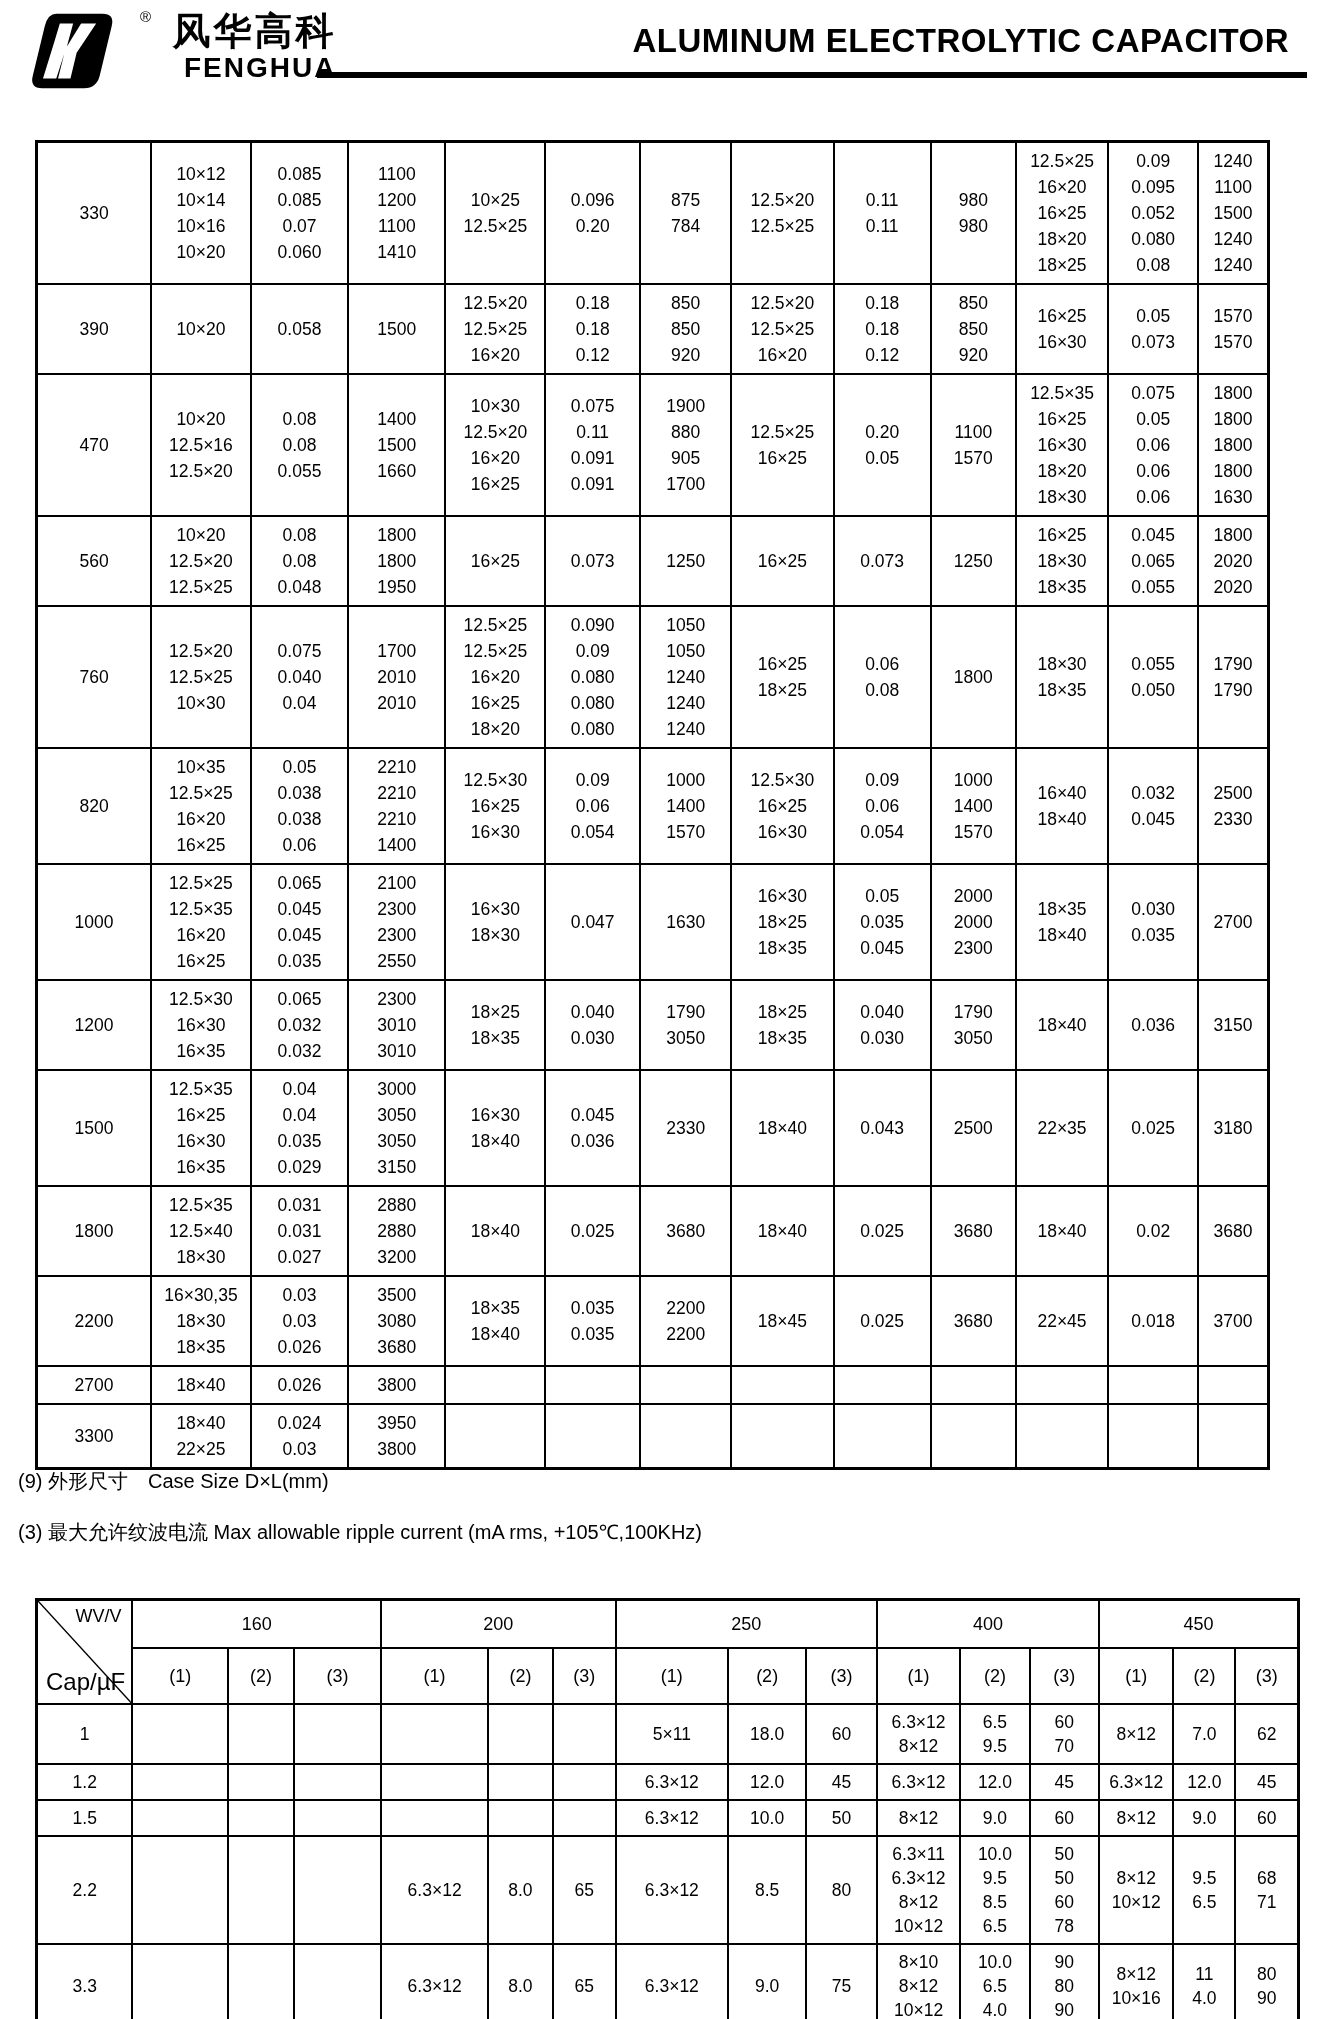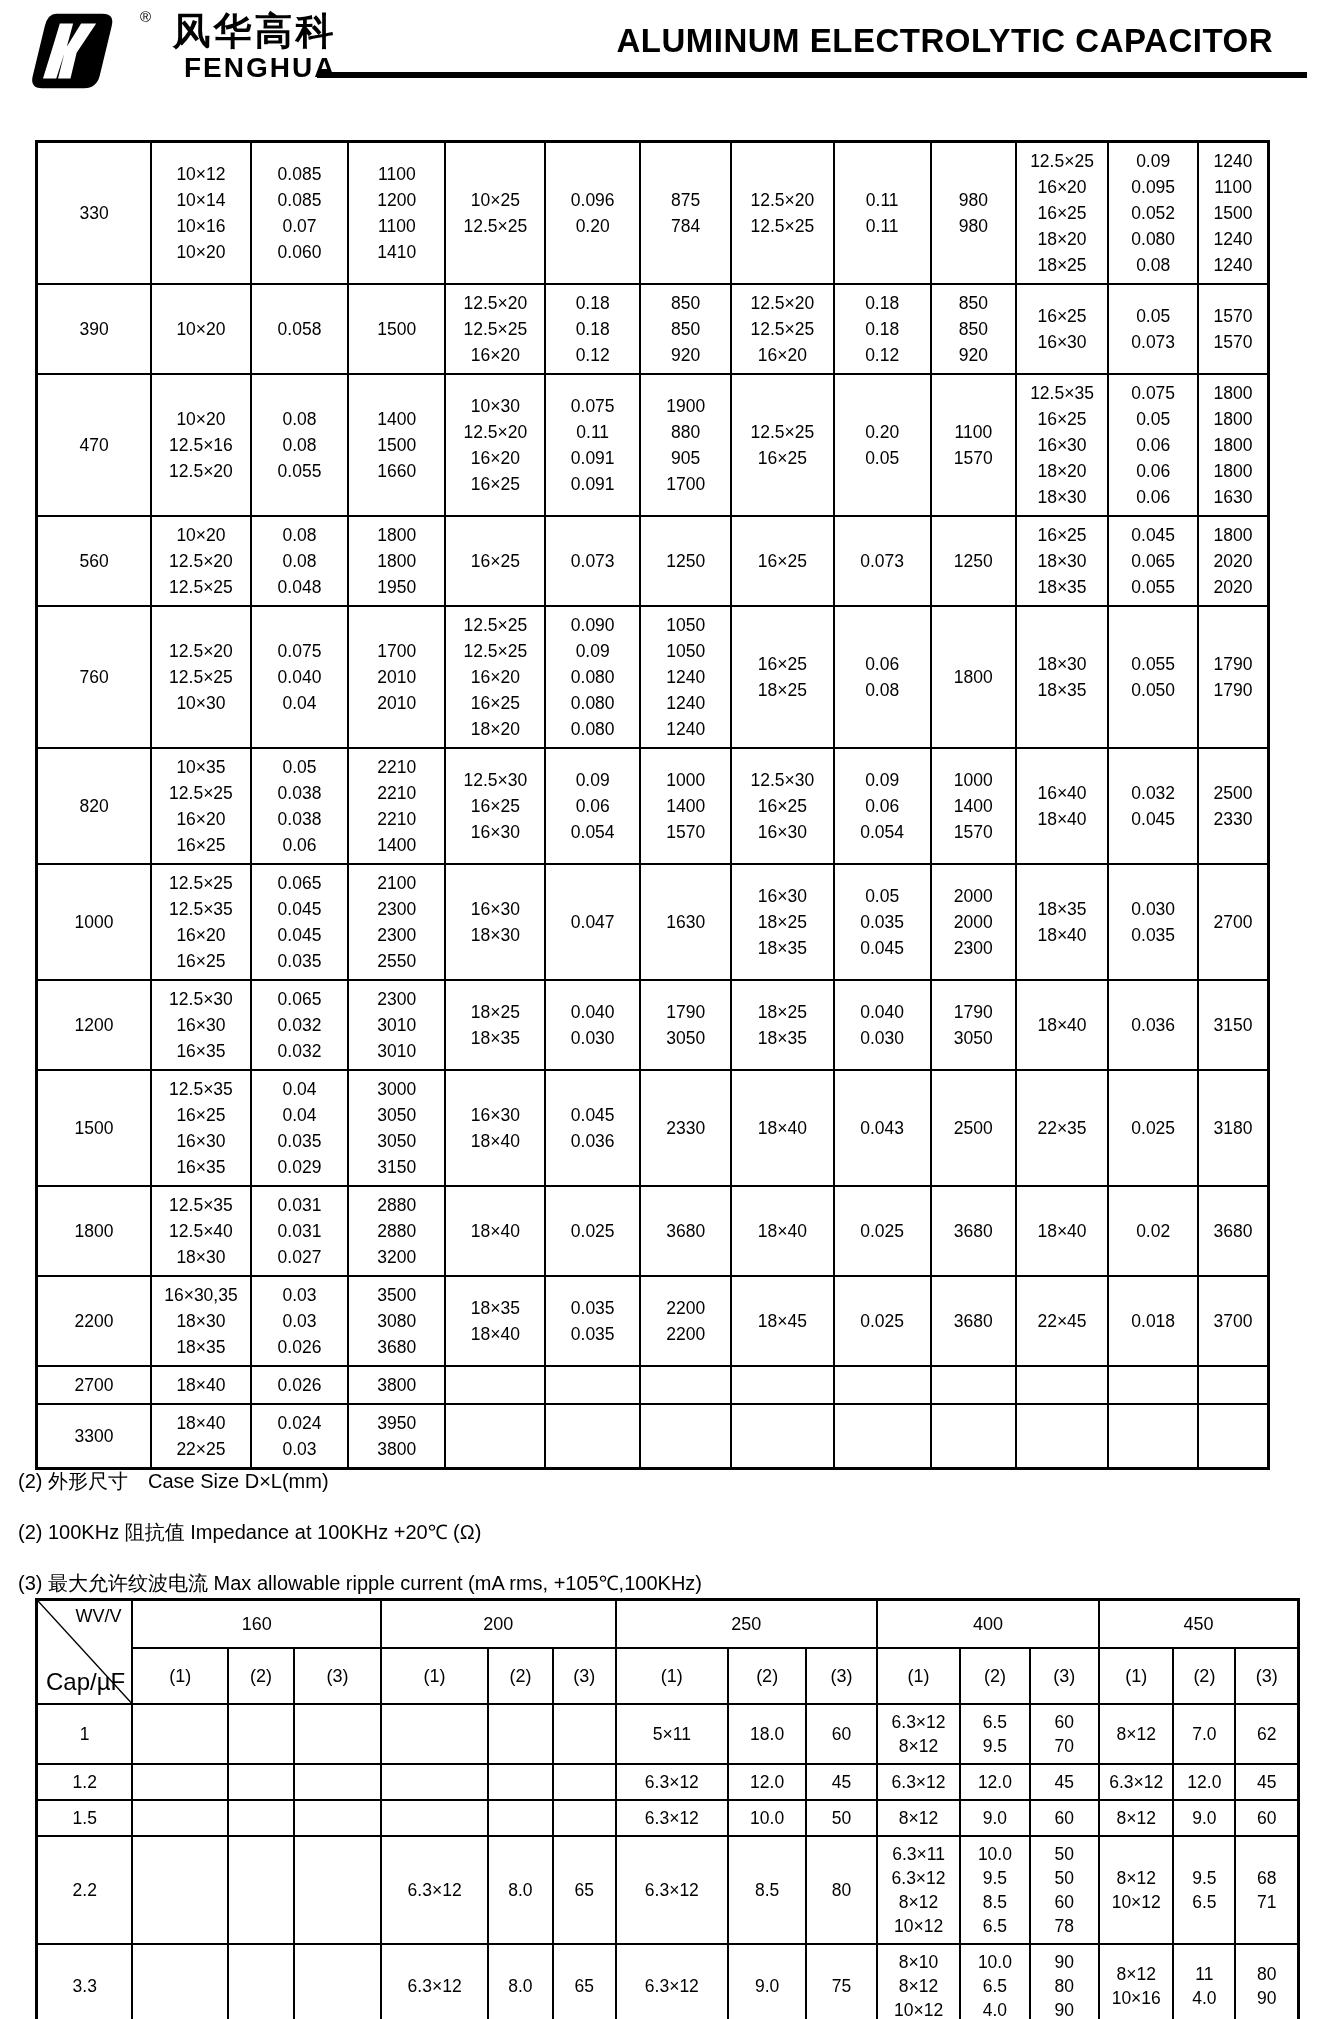--- a/index.html
+++ b/index.html
@@ -7,21 +7,21 @@
     width:1335px;height:2019px;position:relative;overflow:hidden;
     background:#ffffff;color:#000;
     font-family:"Liberation Sans", sans-serif;
   }
   
   .logo-mark{position:absolute;left:28px;top:12px;width:92px;height:78px;}
   .reg{position:absolute;left:140px;top:8px;font-size:15px;}
   .brand{position:absolute;left:156px;top:10px;text-align:right;}
   .brand-cn{font-size:38px;font-weight:bold;letter-spacing:3px;line-height:42px;}
   .brand-en{font-size:28px;font-weight:bold;letter-spacing:2px;line-height:32px;margin-left:28px;}
-  .title{position:absolute;top:22px;right:62px;margin:0;font-size:33px;font-weight:bold;white-space:nowrap;letter-spacing:0.5px;}
+  .title{position:absolute;top:22px;right:46px;margin:0;font-size:33px;font-weight:bold;white-space:nowrap;letter-spacing:0.5px;}
   .title-rule{position:absolute;left:317px;top:72px;width:990px;height:6px;background:#000;}
   
   table{border-collapse:collapse;position:absolute;table-layout:fixed;background:#fff;}
   td,th{border:2px solid #000;text-align:center;vertical-align:middle;white-space:pre-line;font-weight:normal;overflow:hidden;}
   .spec-table{border:3px solid #000;left:35px;top:140px;width:1235px;font-size:17.5px;}
   .spec-table td{line-height:26px;padding:5px 2px;}
   .ripple-table{border:3px solid #000;left:35px;top:1598px;width:1265px;font-size:17.5px;}
   .ripple-table td{line-height:24px;padding:5px 2px;}
   .ripple-table th{font-size:18px;}
   .h-volt th{height:44px;}
@@ -452,22 +452,21 @@
           <td></td>
           <td></td>
           <td></td>
           <td></td>
           <td></td>
         </tr>
       </tbody>
   </table>
 
   <div class="notes">
-    <div class="note">(2) 外形尺寸　Case Size D×L(mm)</div>
-    <div class="note">(2) 100KHz 阻抗值 Impedance at 100KHz +20℃  (Ω)</div>
+    <div class="note">(9) 外形尺寸　Case Size D×L(mm)</div>
     <div class="note">(3) 最大允许纹波电流 Max allowable ripple current (mA rms, +105℃,100KHz)</div>
   </div>
 
   <table class="ripple-table">
     <colgroup>
       <col style="width:7.6%">
       <col style="width:7.6%">
         <col style="width:5.2%">
         <col style="width:6.9%">
       <col style="width:8.5%">

